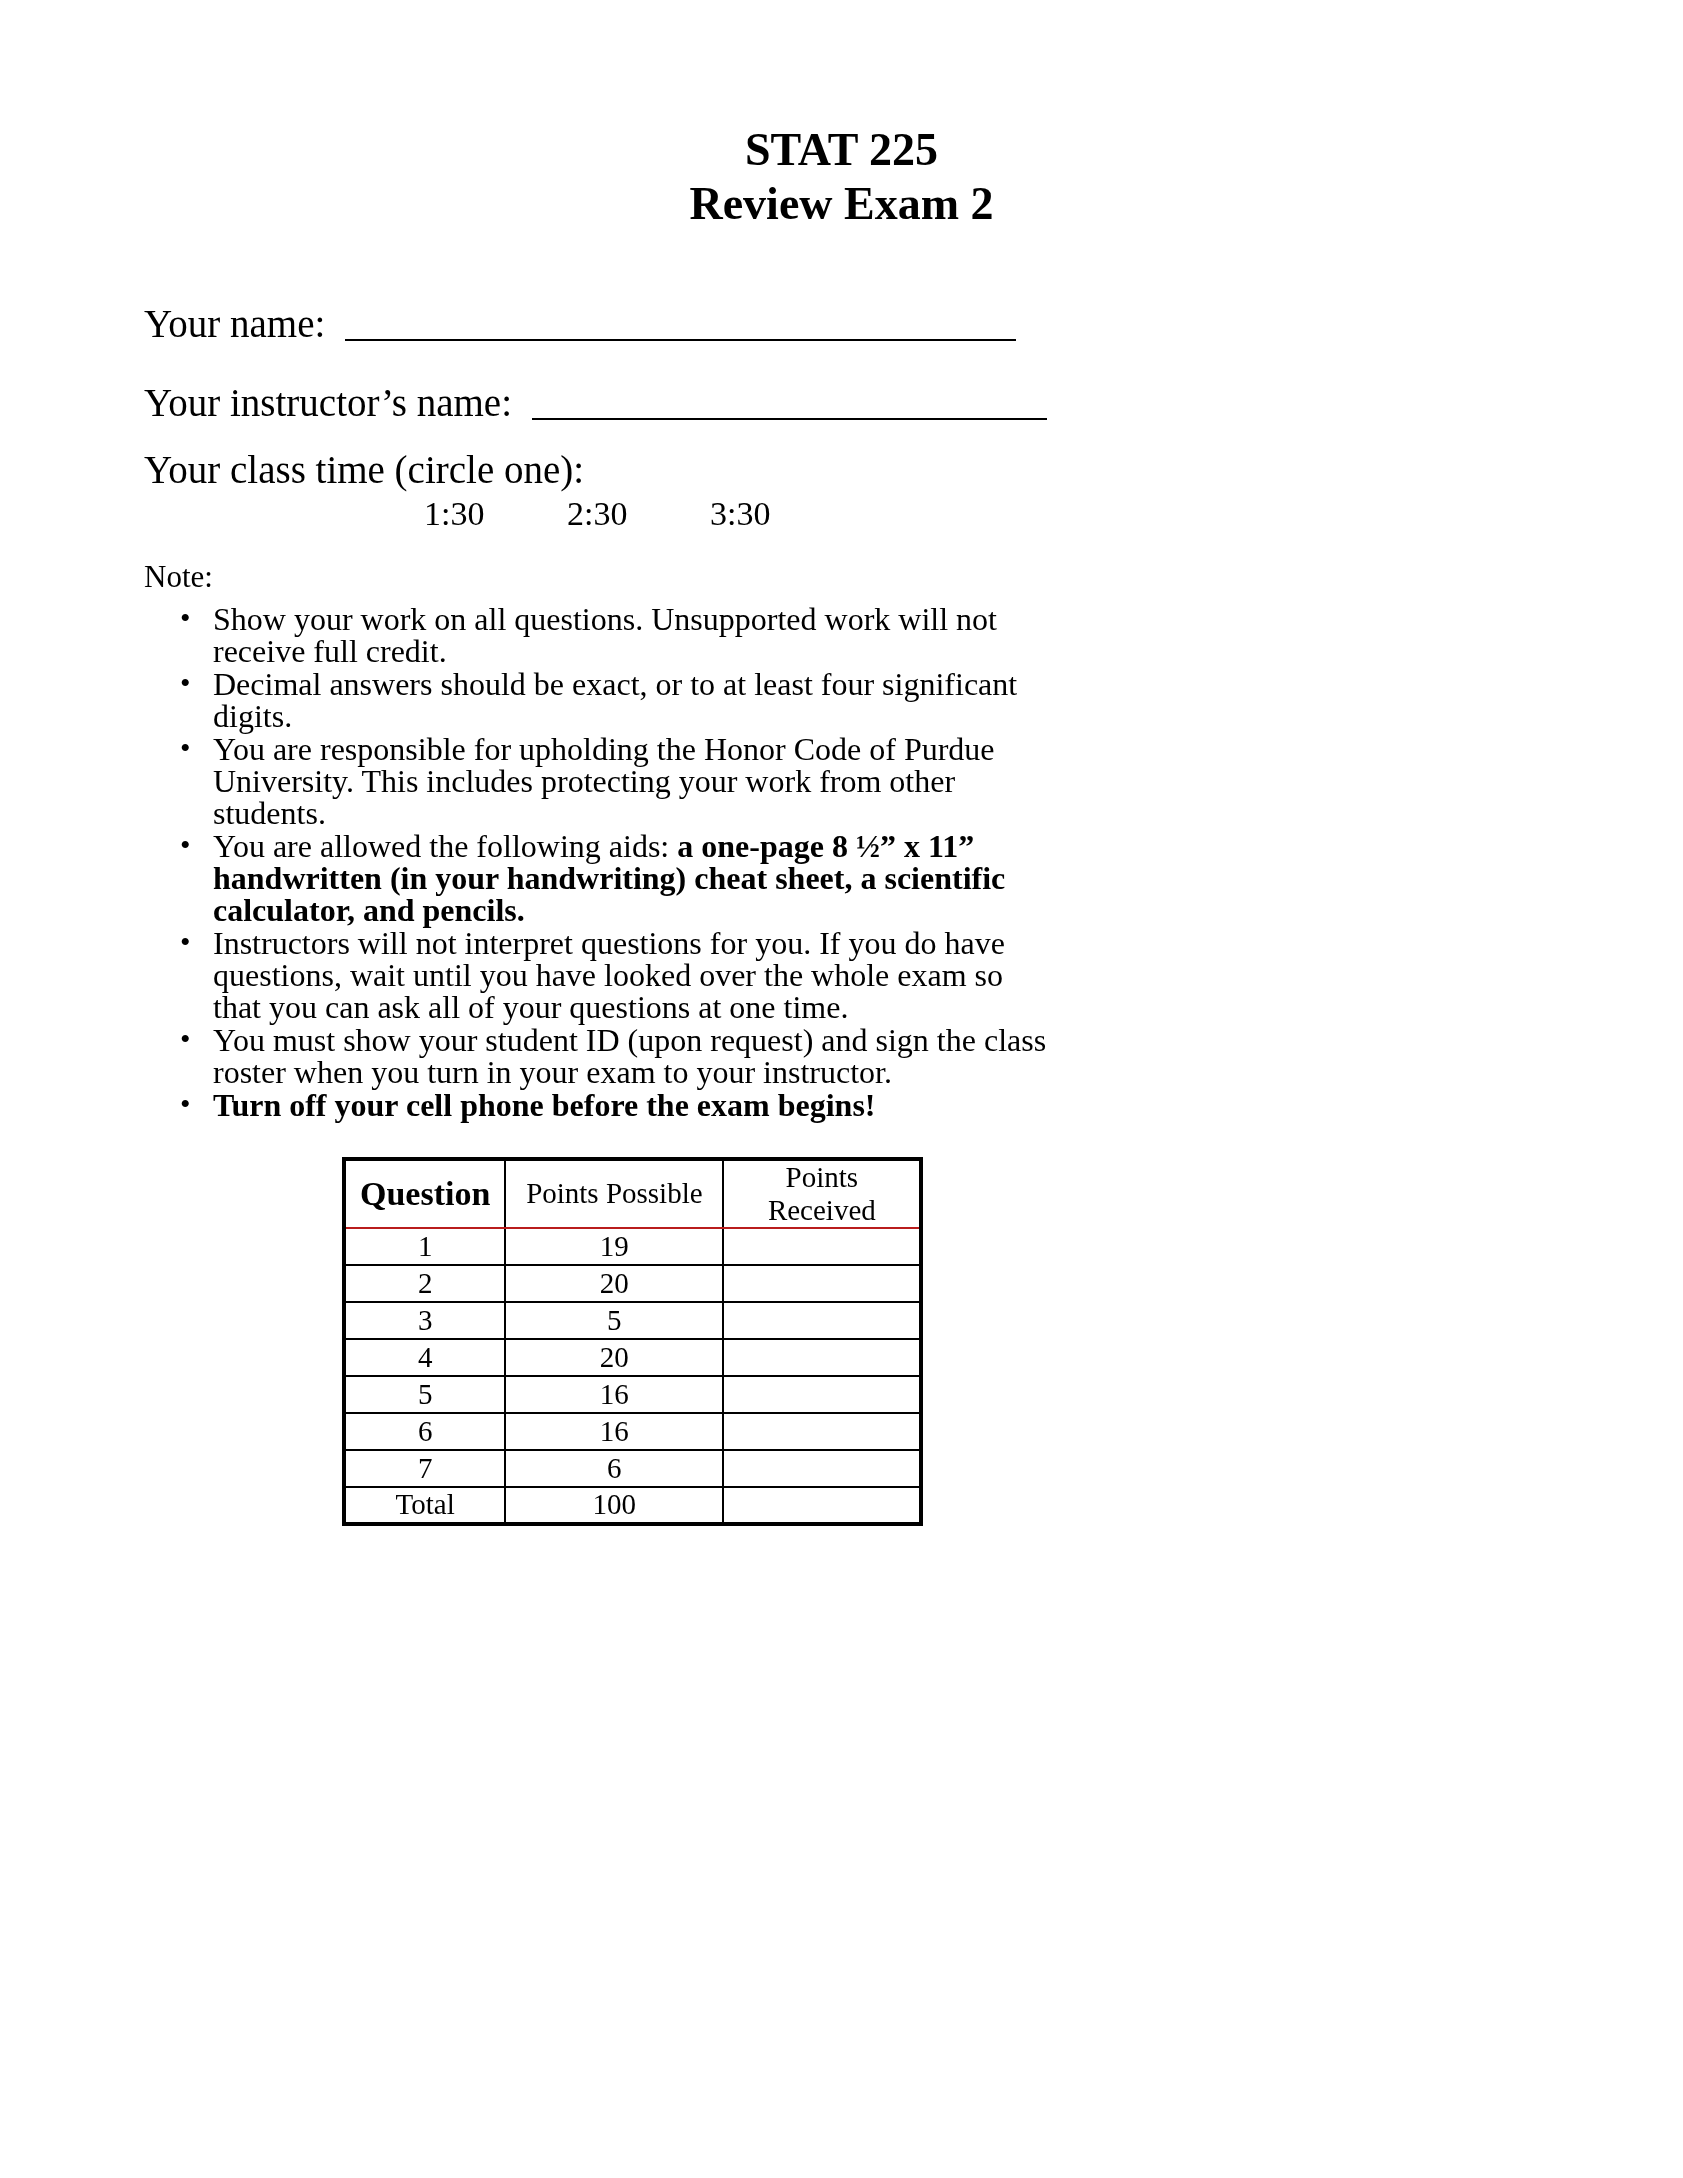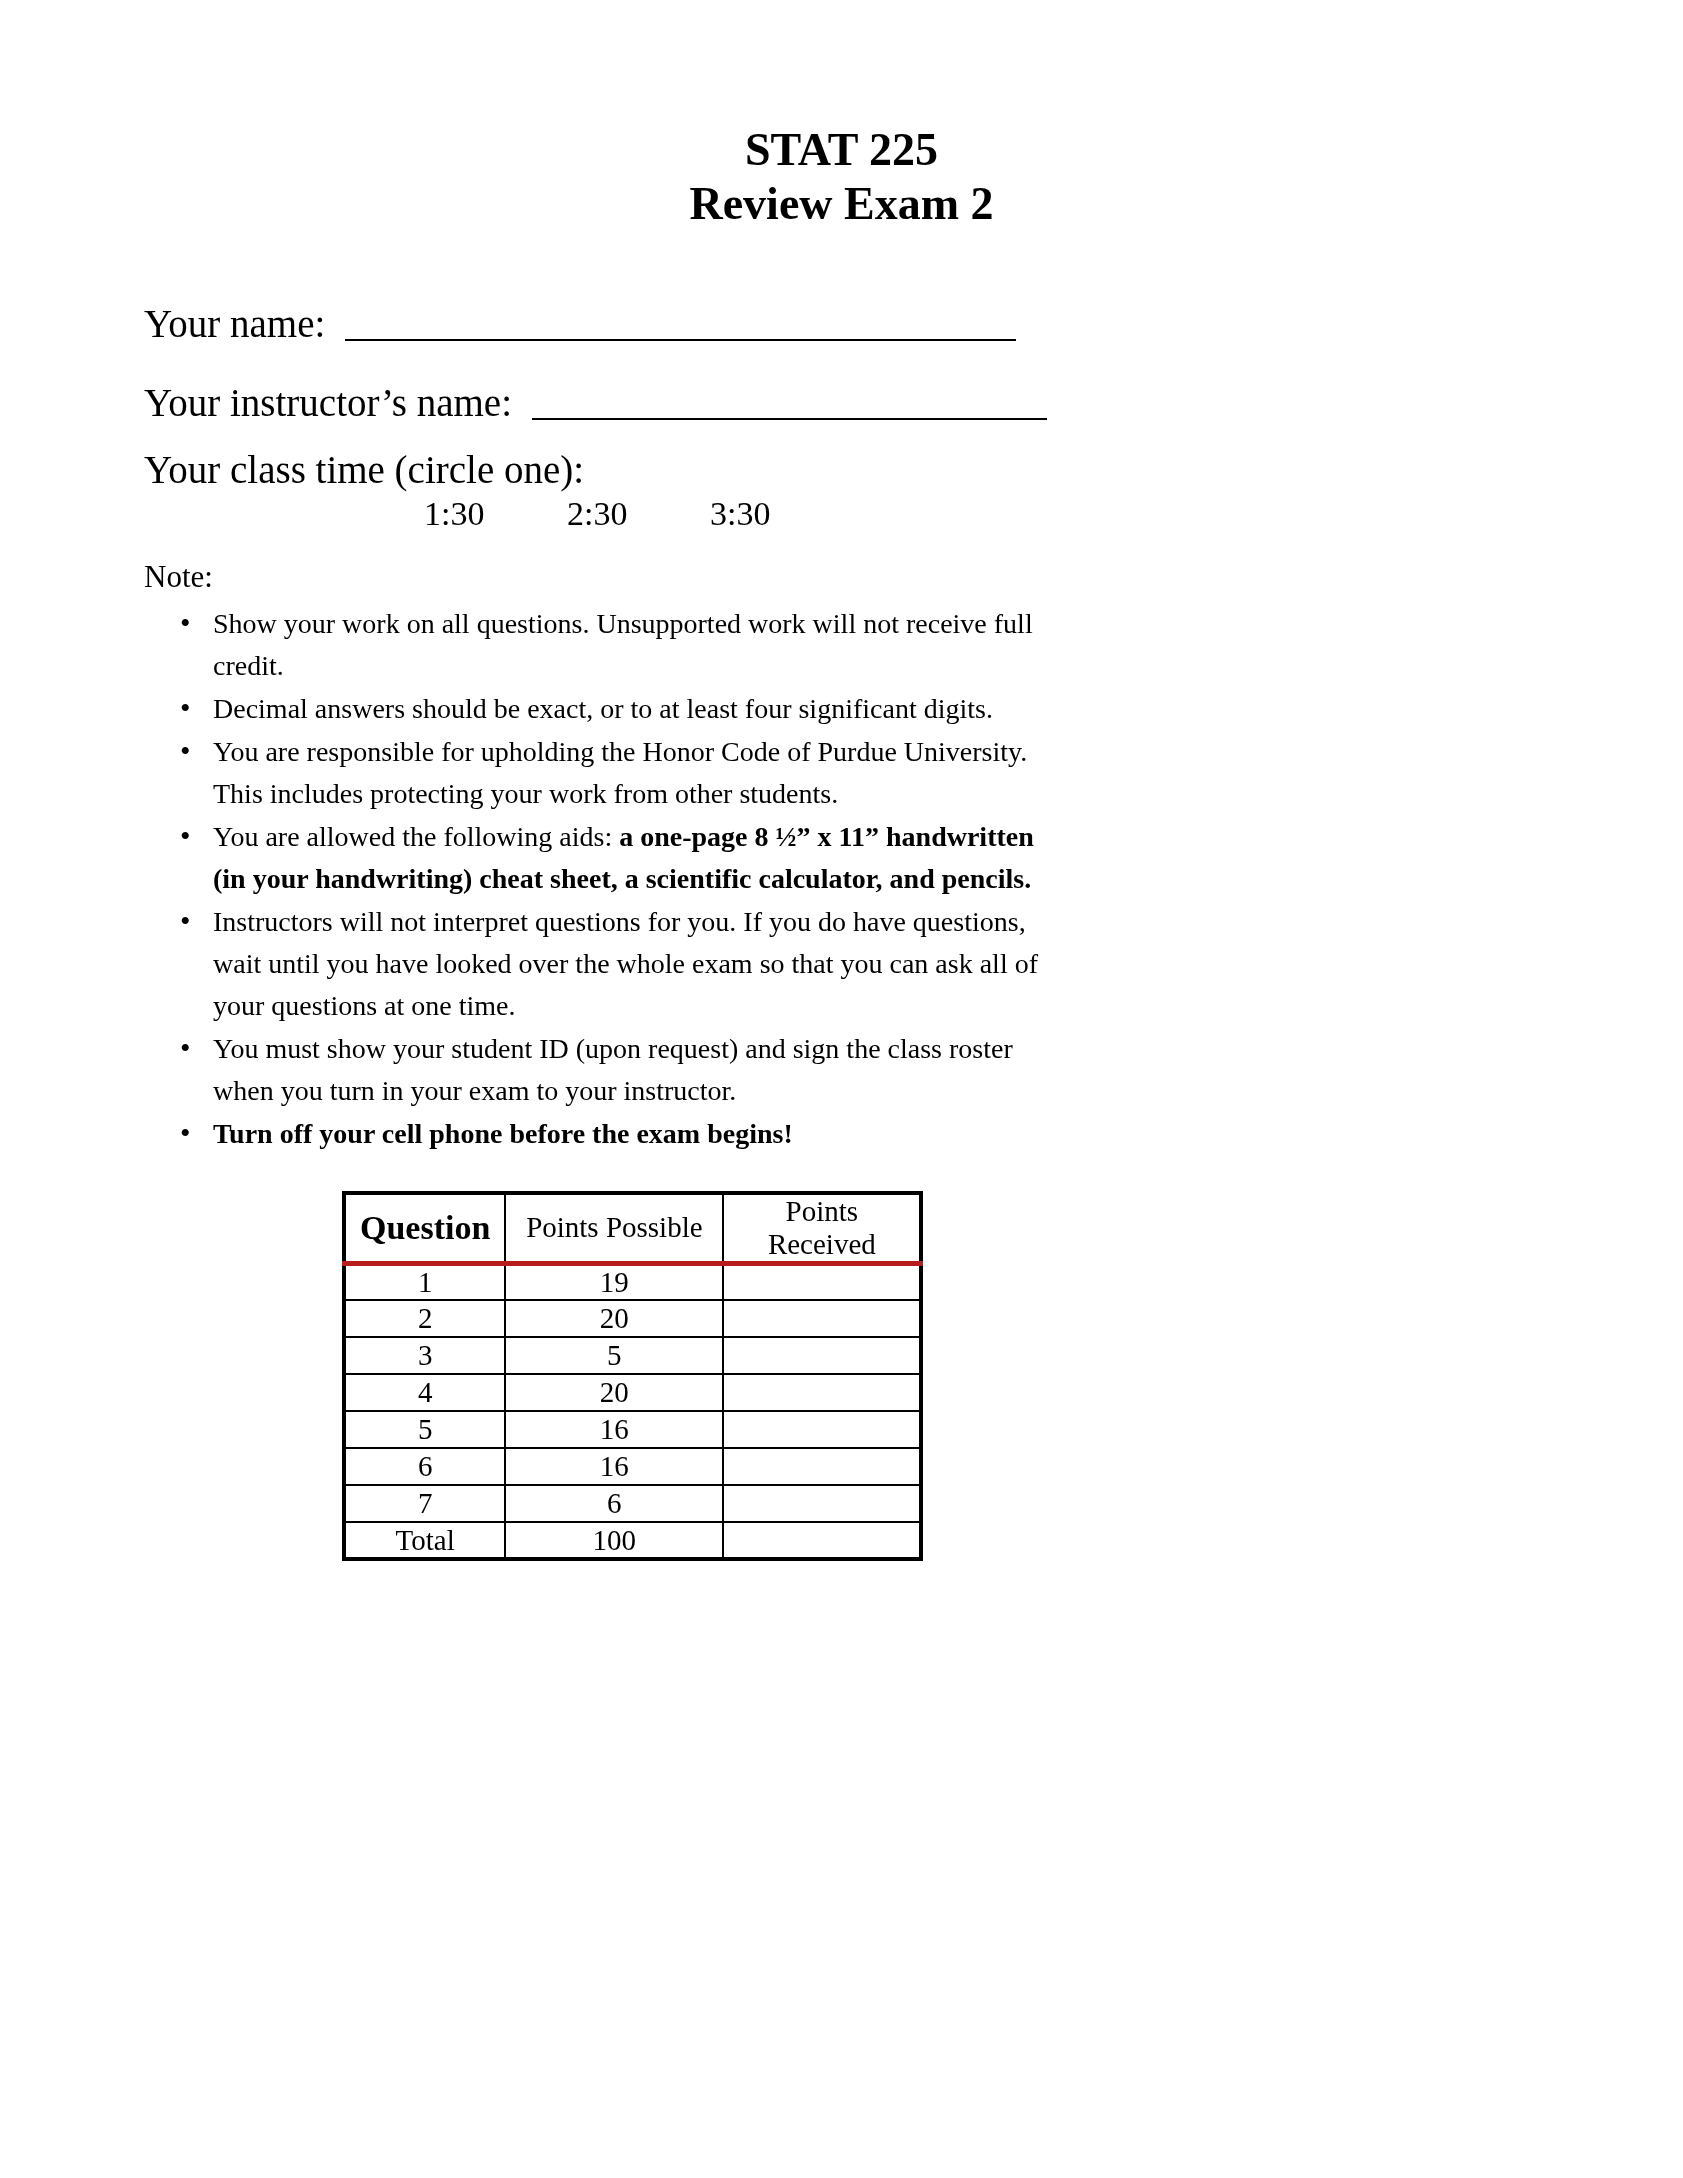--- a/index.html
+++ b/index.html
@@ -56,22 +56,22 @@
   .stray { display: inline-block; width: auto; margin-left: -35px; }
   .note-label {
     font-size: 31px;
     margin-top: 26px;
   }
   .note-list { margin-top: 8px; }
   .note-item {
     position: relative;
     padding-left: 69px;
     width: 911px;
-    font-size: 28px;
-    line-height: 42px;
+    font-size: 32px;
+    line-height: 32px;
     margin-bottom: 1px;
   }
   .note-item::before {
     content: "\2022";
     position: absolute;
     left: 36px;
     top: -1px;
     font-size: 30px;
   }
   .note-item b { font-weight: bold; }
@@ -79,21 +79,21 @@
   table.score-table {
     border-collapse: collapse;
     border: 4px solid #000;
   }
   table.score-table th, table.score-table td {
     border: 2px solid #000;
     text-align: center;
     vertical-align: middle;
     padding: 0 14px;
   }
-  table.score-table th { border-bottom: 5px solid #b91c1c; height: 42px; }
+  table.score-table th { border-bottom: 2px solid #b91c1c; height: 42px; }
   th.h-q { font-weight: bold; font-size: 34px; width: 139px; }
   th.h-p { font-weight: normal; font-size: 29px; width: 218px; }
   th.h-r { font-weight: normal; font-size: 29px; width: 198px; }
   table.score-table td {
     height: 37px;
     font-size: 29px;
     font-weight: normal;
   }
 </style>
 </head>

